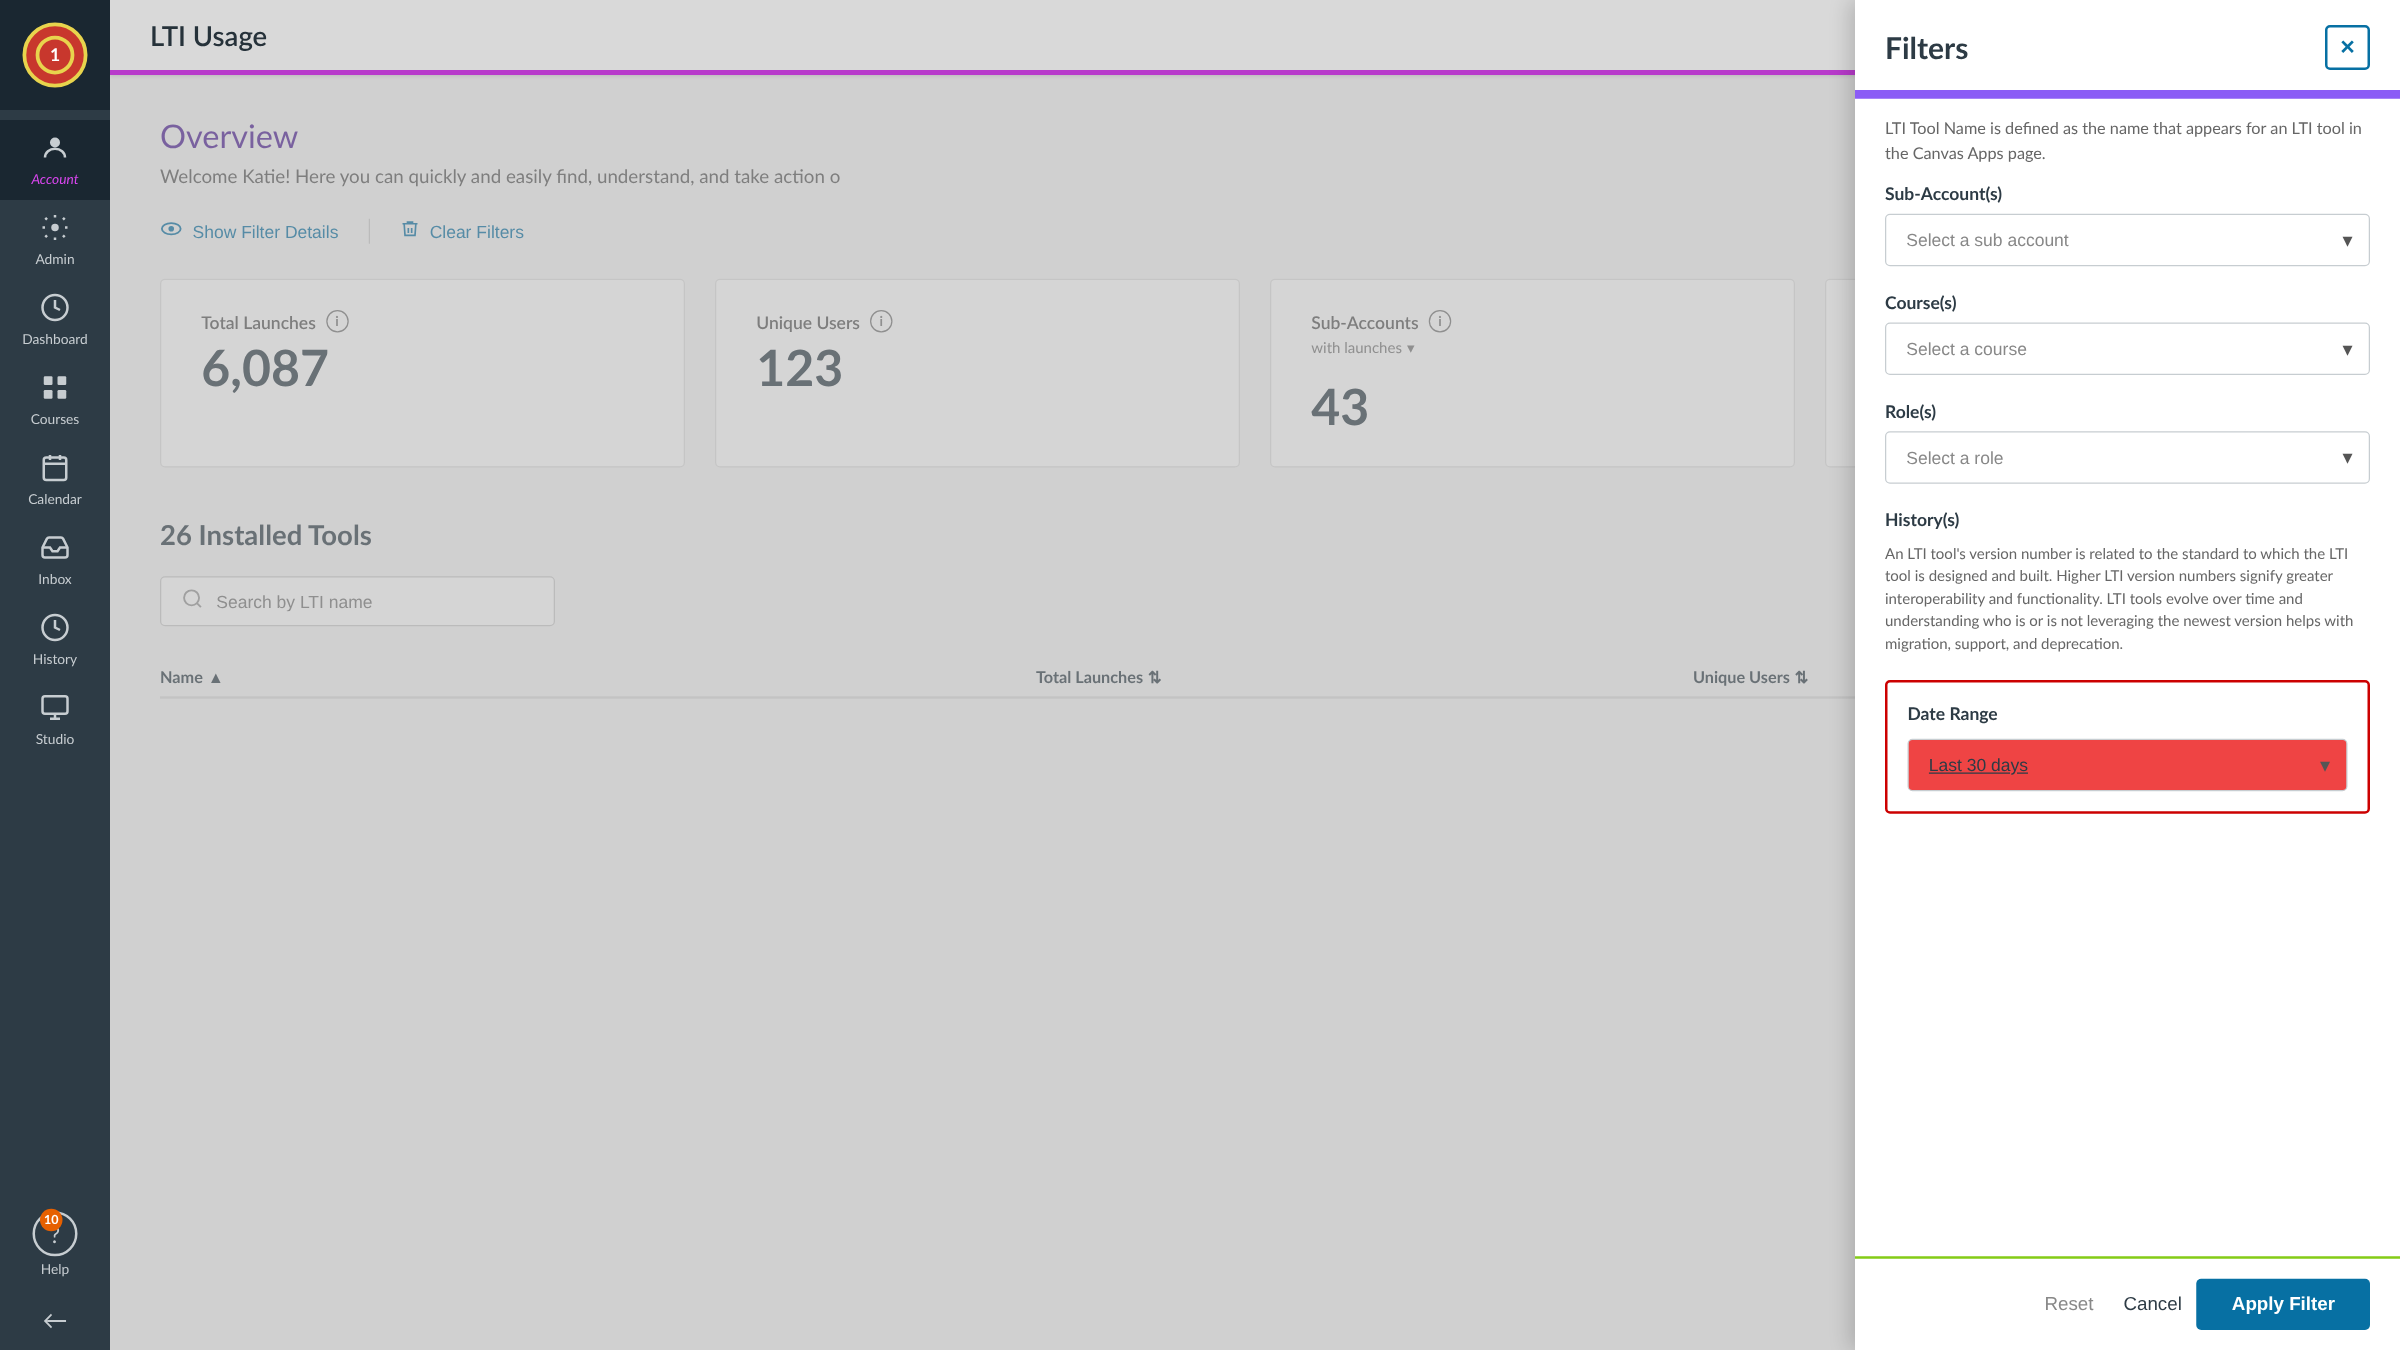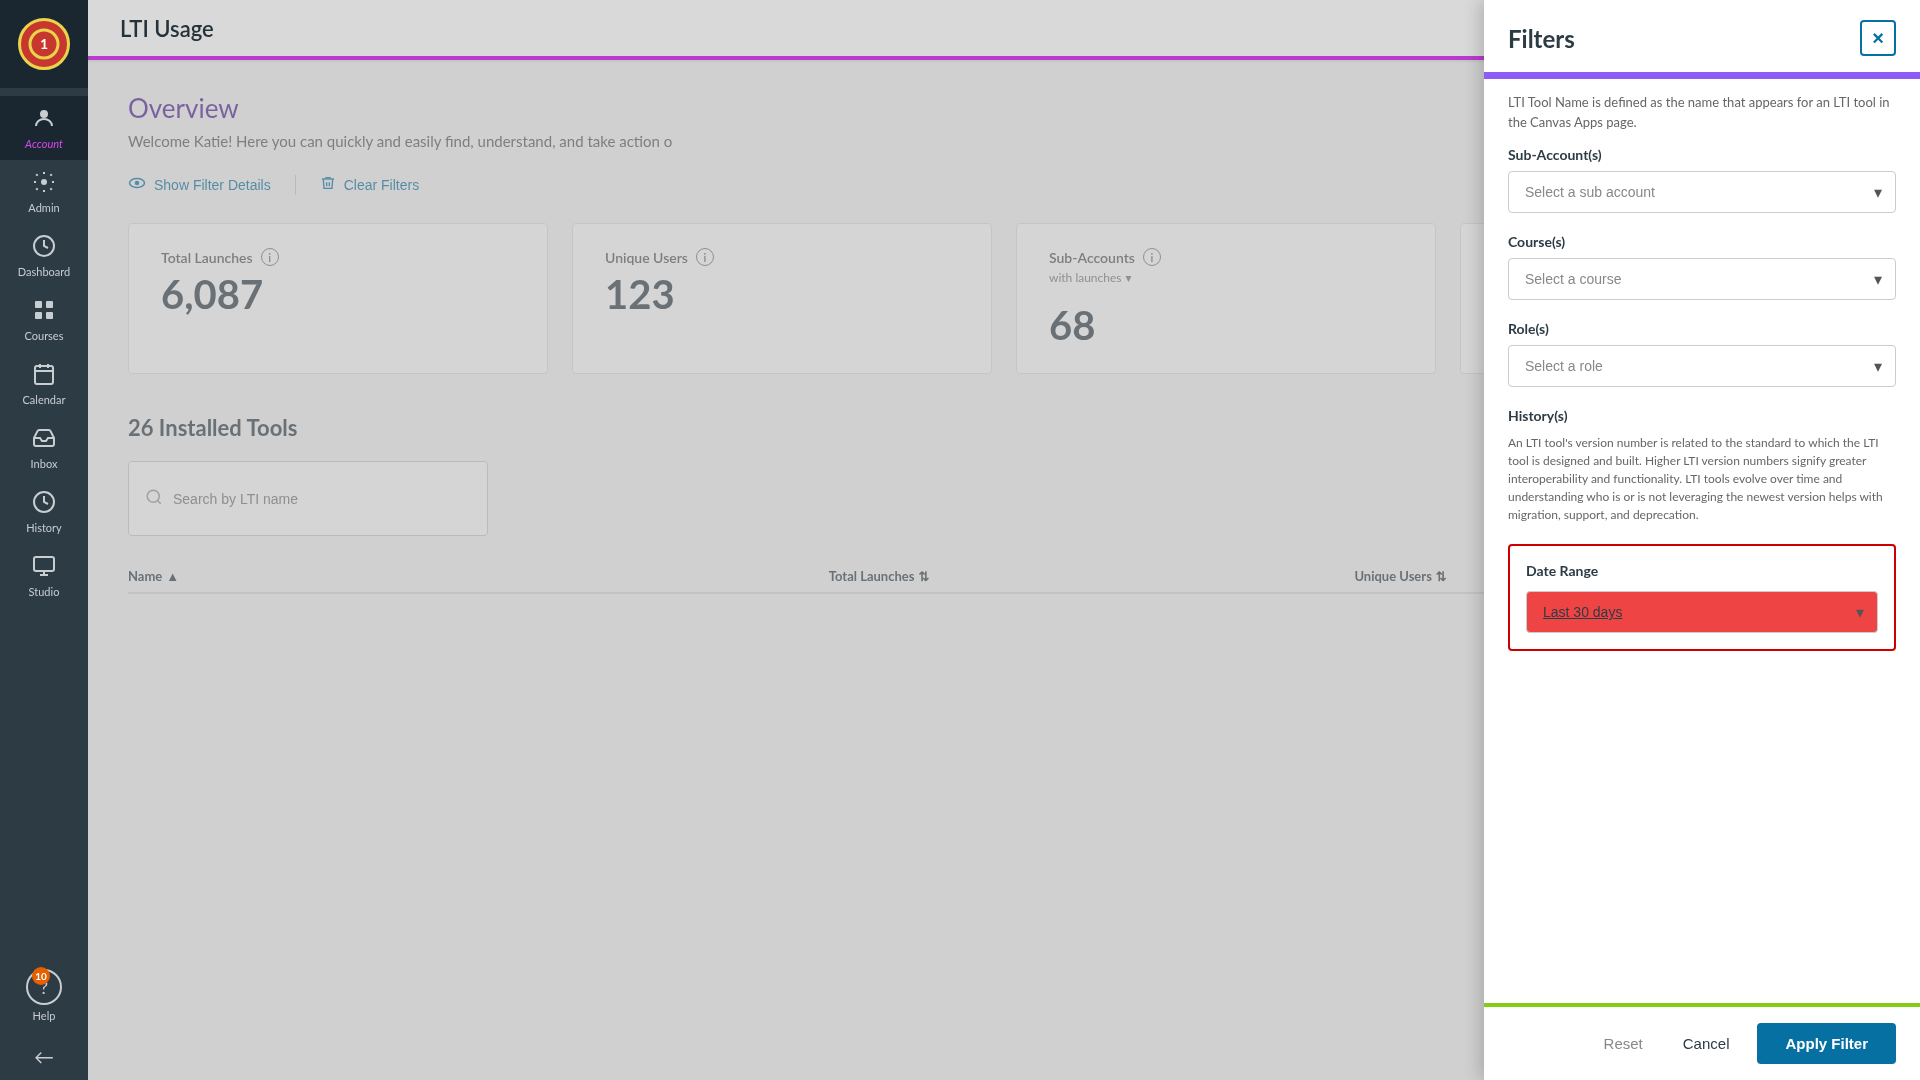--- a/index.html
+++ b/index.html
@@ -234,22 +234,22 @@
       color: #2d3b45;
       margin-bottom: 20px;
     }
     .search-box {
       display: flex;
       align-items: center;
       gap: 10px;
       border: 1px solid #ccc;
       border-radius: 4px;
       background: white;
-      padding: 26px 16px;
-      width: 360px;
+      padding: 8px 16px;
+      width: 316px;
       margin-bottom: 24px;
     }
     .search-input {
       border: none;
       outline: none;
       font-size: 14px;
       color: #999;
       width: 100%;
     }
 
@@ -399,22 +399,21 @@
       transform: translateY(-50%);
       color: #555;
       pointer-events: none;
       font-size: 16px;
     }
     .filter-panel-footer {
       display: flex;
       align-items: center;
       justify-content: flex-end;
       padding: 16px 24px;
-      border-top: 4px solid #84cc16;
-      gap: 16px;
+      border-top: 2px solid #84cc16;
       flex-shrink: 0;
     }
     .btn-reset {
       background: none;
       border: none;
       color: #888;
       font-size: 15px;
       cursor: pointer;
       padding: 8px 12px;
     }
@@ -608,21 +607,21 @@
       </div>
       <div class="stat-card">
         <div class="stat-label">
           <span>Sub-Accounts</span>
           <span class="info-icon">i</span>
         </div>
         <div class="stat-sublabel">
           <span>with launches</span>
           <span style="font-size:12px;">▾</span>
         </div>
-        <div class="stat-value">68</div>
+        <div class="stat-value">43</div>
       </div>
       <div class="stat-card">
         <div class="stat-label">
           <span>Courses</span>
           <span class="info-icon">i</span>
         </div>
         <div class="stat-sublabel">
           <span>with launches</span>
           <span style="font-size:12px;">▾</span>
         </div>

